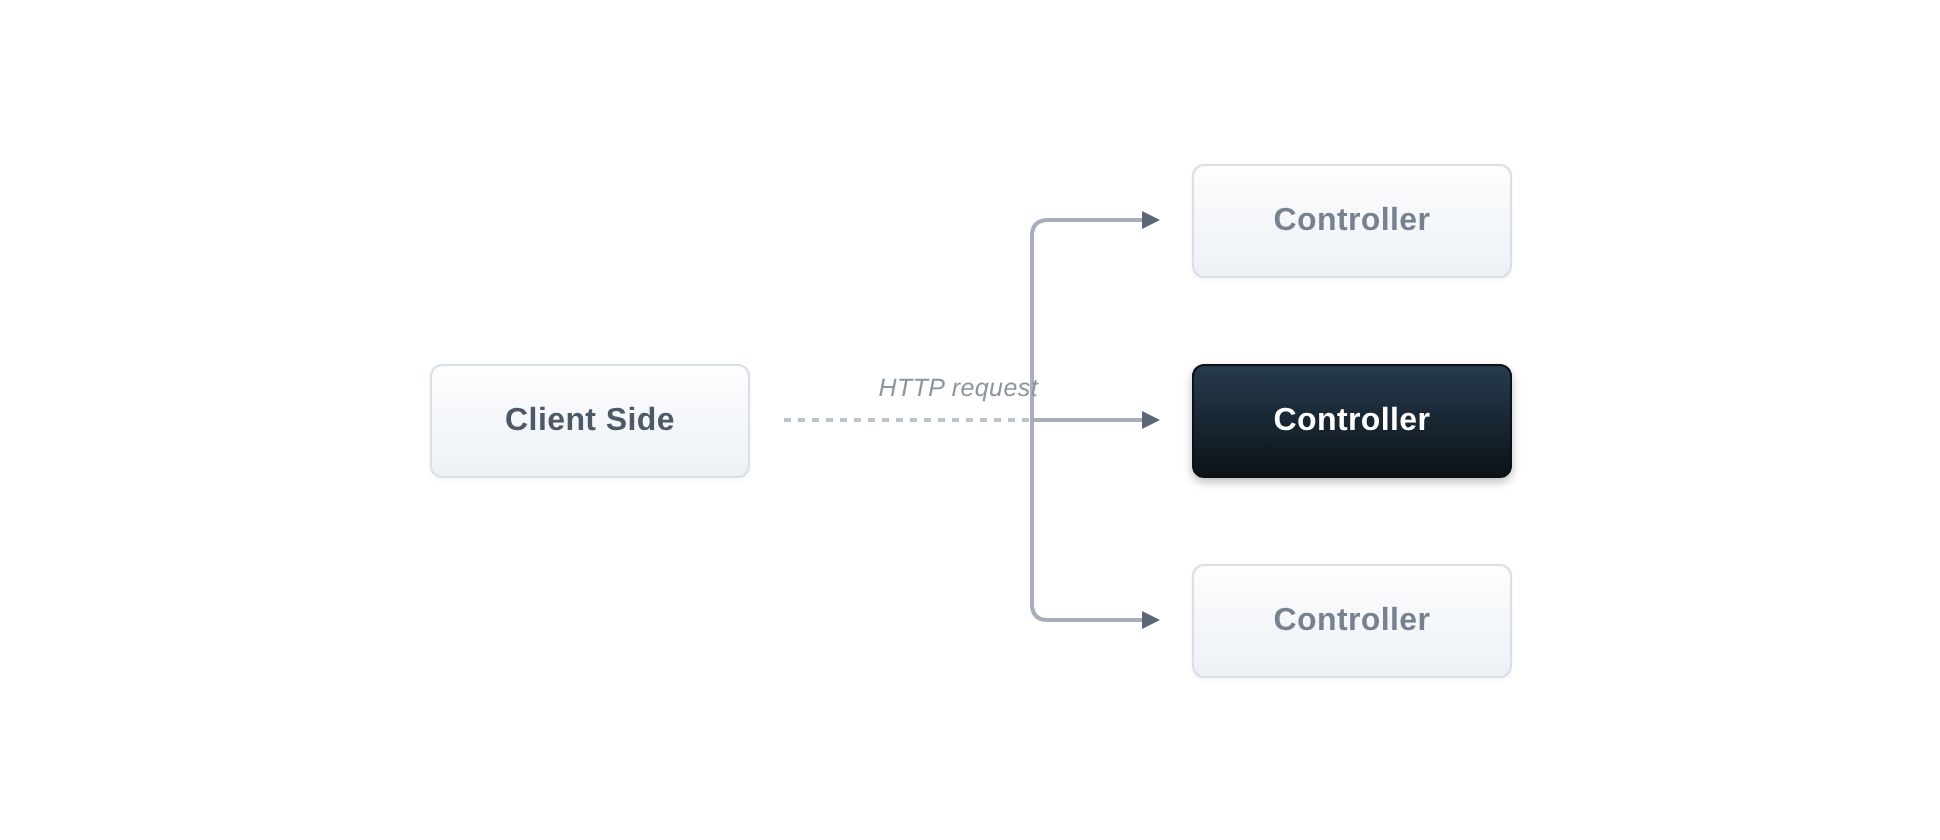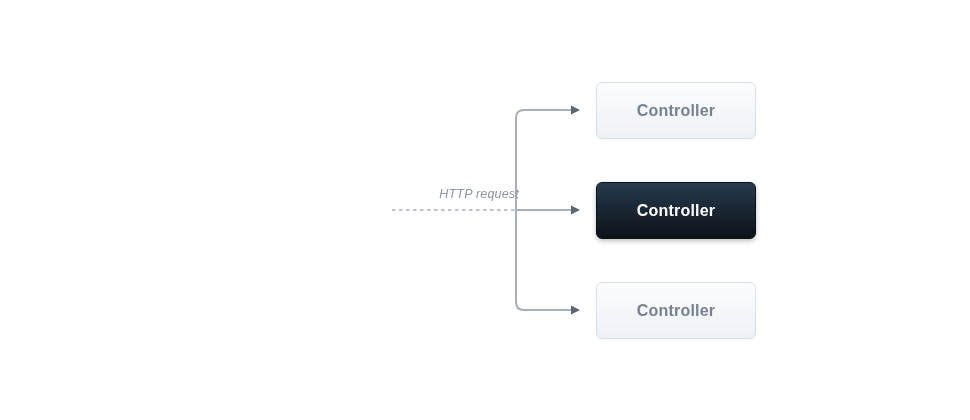--- a/index.html
+++ b/index.html
@@ -77,20 +77,23 @@
 
     <path d="M516,210 L516,302 Q516,310 524,310 L571,310" stroke-width="2" fill="none" stroke-linecap="round" stroke="#a6afbb"></path>
 
     <polygon points="571,105.5 580,110 571,114.5" fill="#5c6773"></polygon>
     <polygon points="571,205.5 580,210 571,214.5" fill="#5c6773"></polygon>
     <polygon points="571,305.5 580,310 571,314.5" fill="#5c6773"></polygon>
   </svg>
 
   <div class="http-label">HTTP request</div>
 
+  <div class="box light client">
+    <span>Client Side</span>
+  </div>
 
   <div class="box light ctrl top">
     <span>Controller</span>
   </div>
 
   <div class="box dark ctrl mid">
     <span>Controller</span>
   </div>
 
   <div class="box light ctrl bot">

